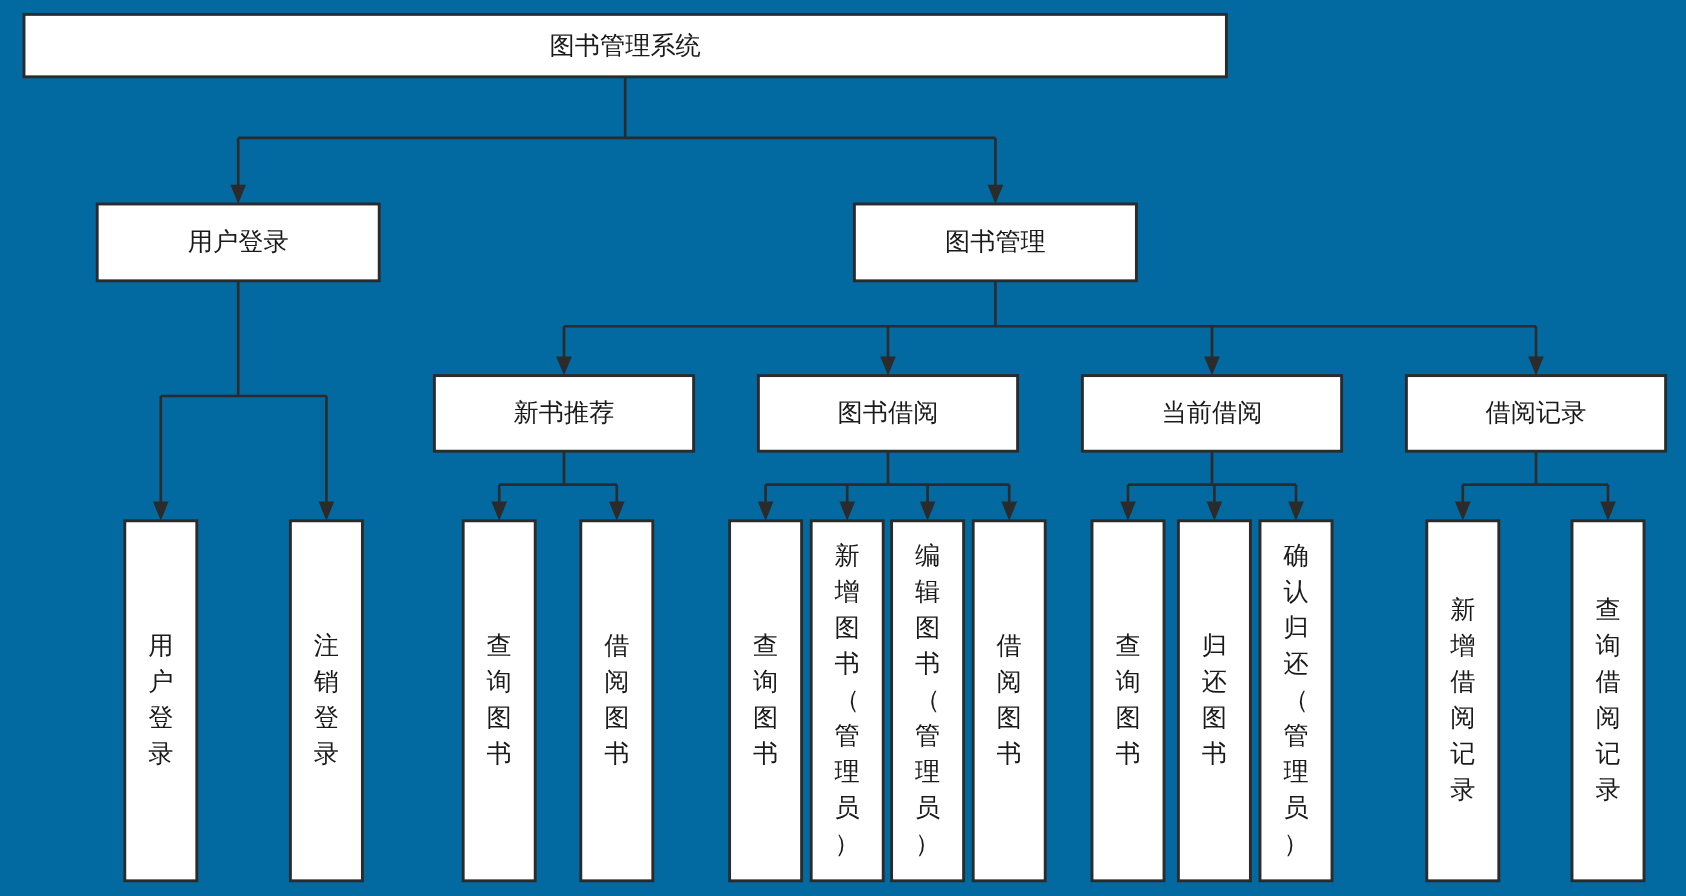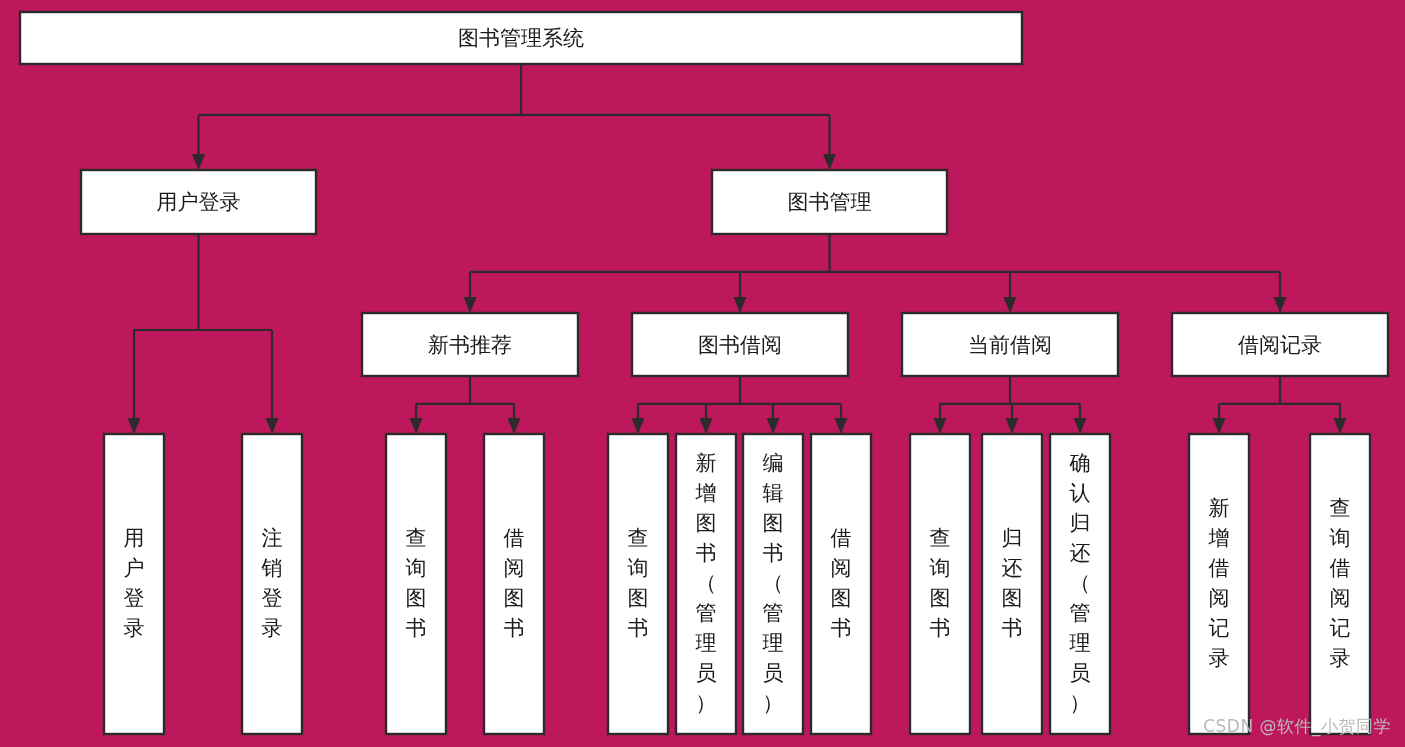--- a/index.html
+++ b/index.html
@@ -10,21 +10,21 @@
   body {
     width: 1405px;
     height: 747px;
     font-family: "DejaVu Sans", "Liberation Sans", sans-serif;
     overflow: hidden;
   }
   #diagram-root {
     position: relative;
     width: 1405px;
     height: 747px;
-    background: #be185d;
+    background: #0369a1;
   }
   svg#flow {
     position: absolute;
     left: 0;
     top: 0;
     width: 1405px;
     height: 747px;
   }
   .node-rect {
     fill: #ffffff;
@@ -217,14 +217,13 @@
           <rect class="node-rect" x="1189" y="434" width="60" height="300"></rect>
           <text class="node-label-vertical" x="1219" y="0"><tspan x="1219" y="509" dominant-baseline="middle">新</tspan><tspan x="1219" y="539" dominant-baseline="middle">增</tspan><tspan x="1219" y="569" dominant-baseline="middle">借</tspan><tspan x="1219" y="599" dominant-baseline="middle">阅</tspan><tspan x="1219" y="629" dominant-baseline="middle">记</tspan><tspan x="1219" y="659" dominant-baseline="middle">录</tspan></text>
         </g>
         <g>
           <rect class="node-rect" x="1310" y="434" width="60" height="300"></rect>
           <text class="node-label-vertical" x="1340" y="0"><tspan x="1340" y="509" dominant-baseline="middle">查</tspan><tspan x="1340" y="539" dominant-baseline="middle">询</tspan><tspan x="1340" y="569" dominant-baseline="middle">借</tspan><tspan x="1340" y="599" dominant-baseline="middle">阅</tspan><tspan x="1340" y="629" dominant-baseline="middle">记</tspan><tspan x="1340" y="659" dominant-baseline="middle">录</tspan></text>
         </g>
       </g>
   </svg>
 
-  <div class="watermark">CSDN @软件_小贺同学</div>
 </div>
 
 </body></html>

